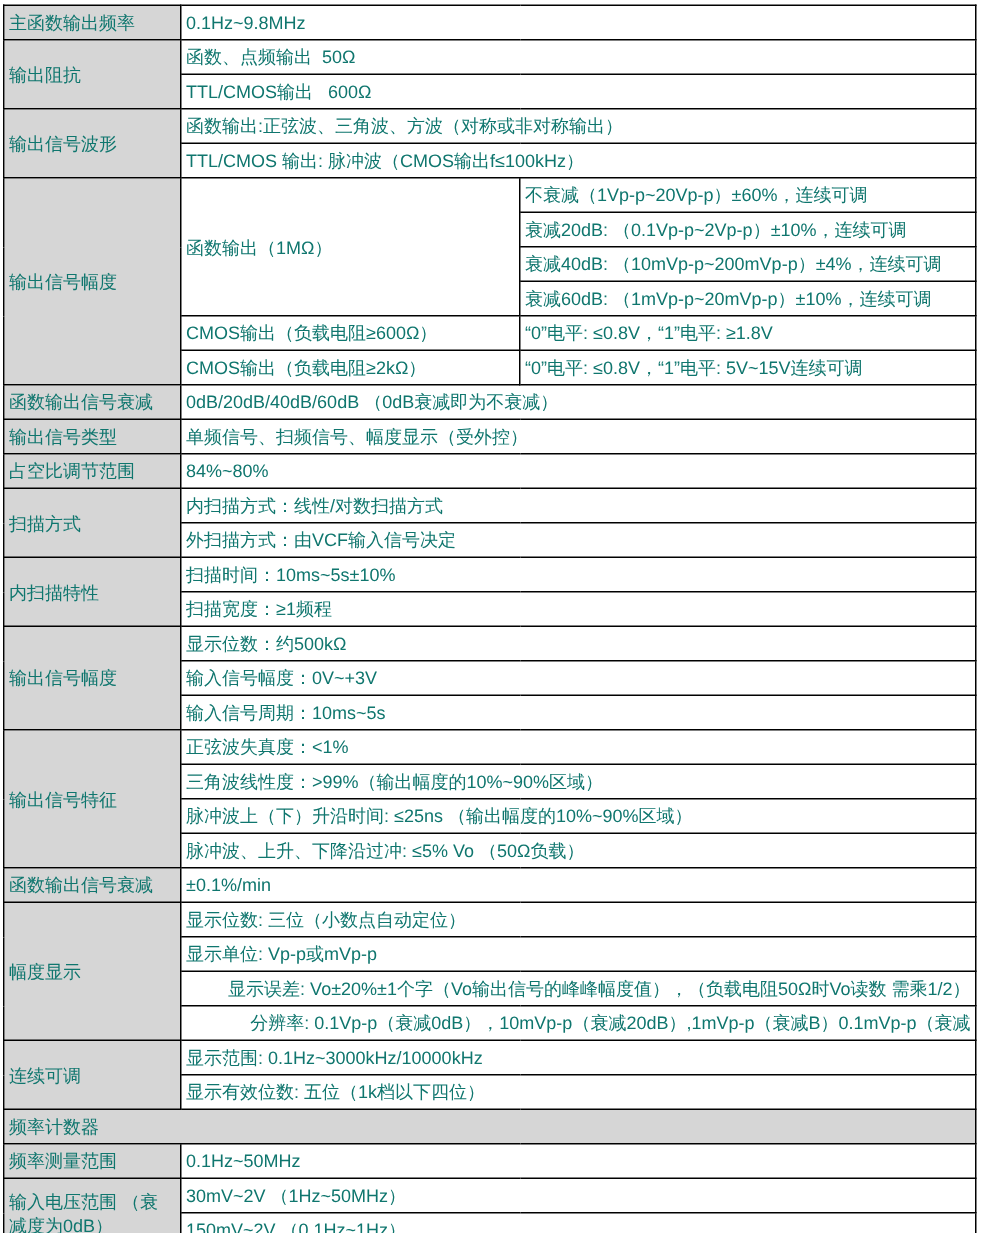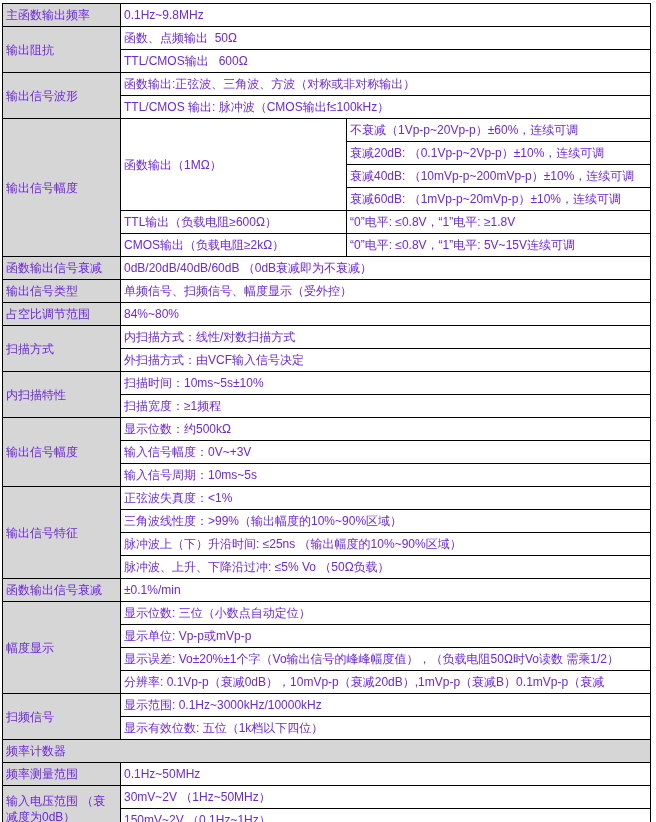--- a/index.html
+++ b/index.html
@@ -19,37 +19,38 @@
   table.spec {
     border-collapse: collapse;
     table-layout: fixed;
     width: 649px;
     border: 1px solid #000000;
   }
   table.spec td {
     border: 1px solid #000000;
     font-size: 12px;
     line-height: 16px;
-    color: #6d28d9;
+    color: #0f766e;
     padding: 1px 3px;
     height: 20px;
     vertical-align: middle;
     white-space: pre-wrap;
     word-break: break-all;
     overflow: hidden;
     background: #ffffff;
   }
   table.spec td.lbl {
     background: #d6d6d6;
   }
   table.spec td.section {
     background: #d6d6d6;
   }
   table.spec td.clip {
     white-space: nowrap;
+    text-align: right;
   }
 </style>
 </head>
 <body>
 
 <div class="page">
   <table class="spec">
     <colgroup>
       <col style="width:118px">
       <col style="width:226px">
@@ -80,27 +81,27 @@
 
     <tr>
       <td class="lbl" rowspan="6">输出信号幅度</td>
       <td rowspan="4">函数输出（1MΩ）</td>
       <td>不衰减（1Vp-p~20Vp-p）±60%，连续可调</td>
     </tr>
     <tr>
       <td>衰减20dB: （0.1Vp-p~2Vp-p）±10%，连续可调</td>
     </tr>
     <tr>
-      <td>衰减40dB: （10mVp-p~200mVp-p）±10%，连续可调</td>
+      <td>衰减40dB: （10mVp-p~200mVp-p）±4%，连续可调</td>
     </tr>
     <tr>
       <td>衰减60dB: （1mVp-p~20mVp-p）±10%，连续可调</td>
     </tr>
     <tr>
-      <td>TTL输出（负载电阻≥600Ω）</td>
+      <td>CMOS输出（负载电阻≥600Ω）</td>
       <td>“0”电平: ≤0.8V，“1”电平: ≥1.8V</td>
     </tr>
     <tr>
       <td>CMOS输出（负载电阻≥2kΩ）</td>
       <td>“0”电平: ≤0.8V，“1”电平: 5V~15V连续可调</td>
     </tr>
 
     <tr>
       <td class="lbl">函数输出信号衰减</td>
       <td colspan="2">0dB/20dB/40dB/60dB （0dB衰减即为不衰减）</td>
@@ -170,21 +171,21 @@
       <td colspan="2">显示单位: Vp-p或mVp-p</td>
     </tr>
     <tr>
       <td colspan="2" class="clip">显示误差: Vo±20%±1个字（Vo输出信号的峰峰幅度值），（负载电阻50Ω时Vo读数 需乘1/2）</td>
     </tr>
     <tr>
       <td colspan="2" class="clip">分辨率: 0.1Vp-p（衰减0dB），10mVp-p（衰减20dB）,1mVp-p（衰减B）0.1mVp-p（衰减</td>
     </tr>
 
     <tr>
-      <td class="lbl" rowspan="2">扫频信号</td>
+      <td class="lbl" rowspan="2">连续可调</td>
       <td colspan="2">显示范围: 0.1Hz~3000kHz/10000kHz</td>
     </tr>
     <tr>
       <td colspan="2">显示有效位数: 五位（1k档以下四位）</td>
     </tr>
 
     <tr>
       <td colspan="3" class="section">频率计数器</td>
     </tr>
 

